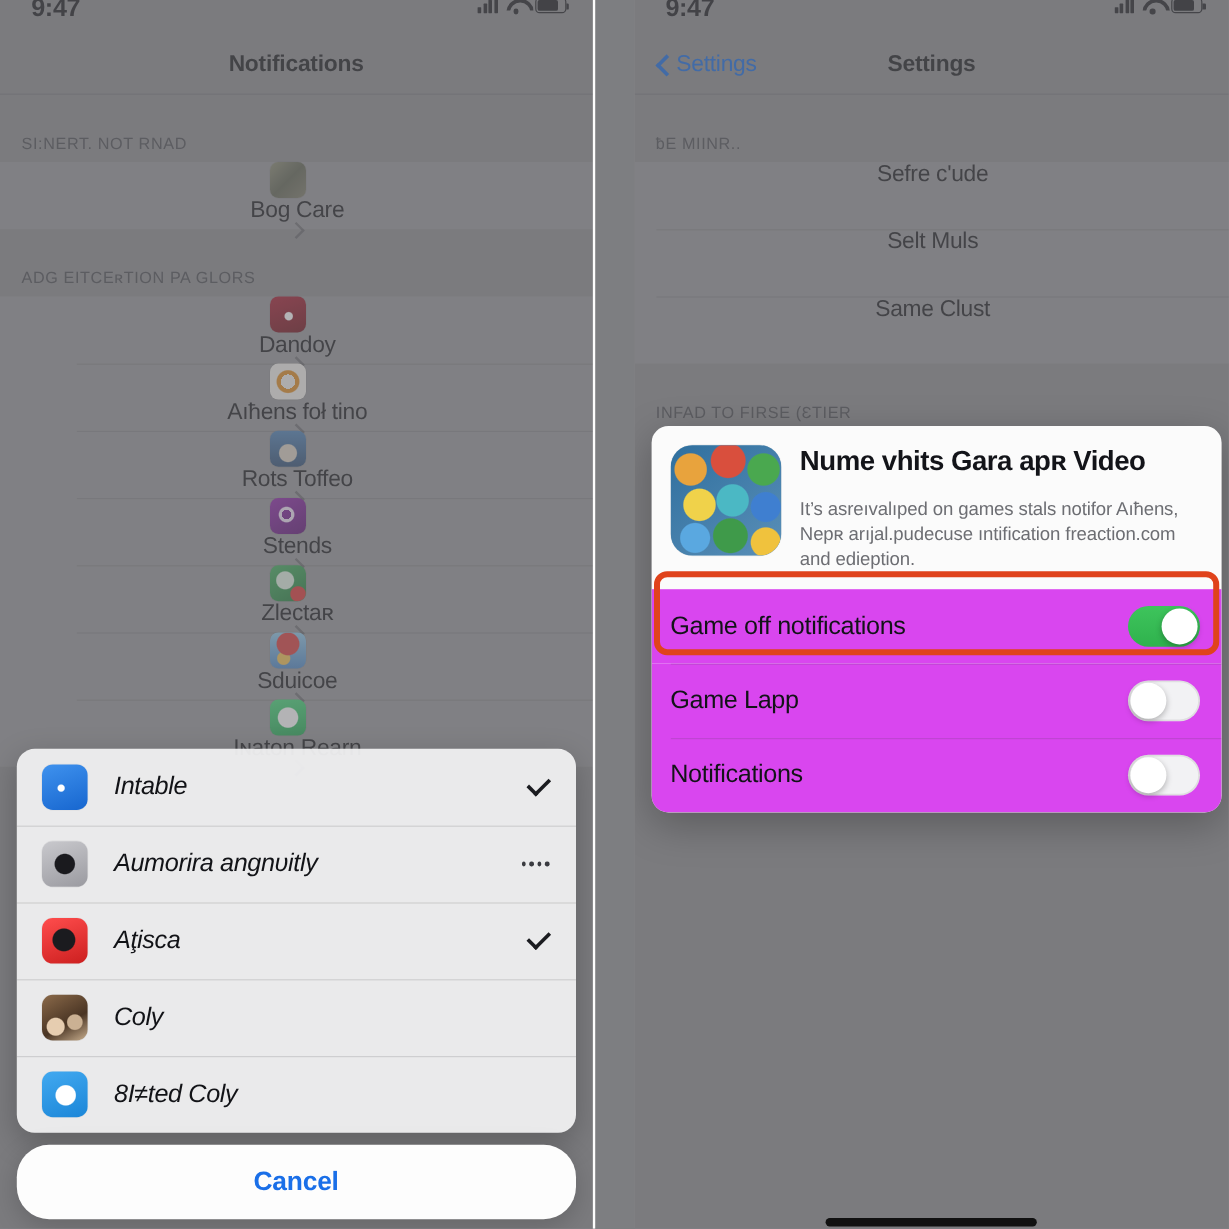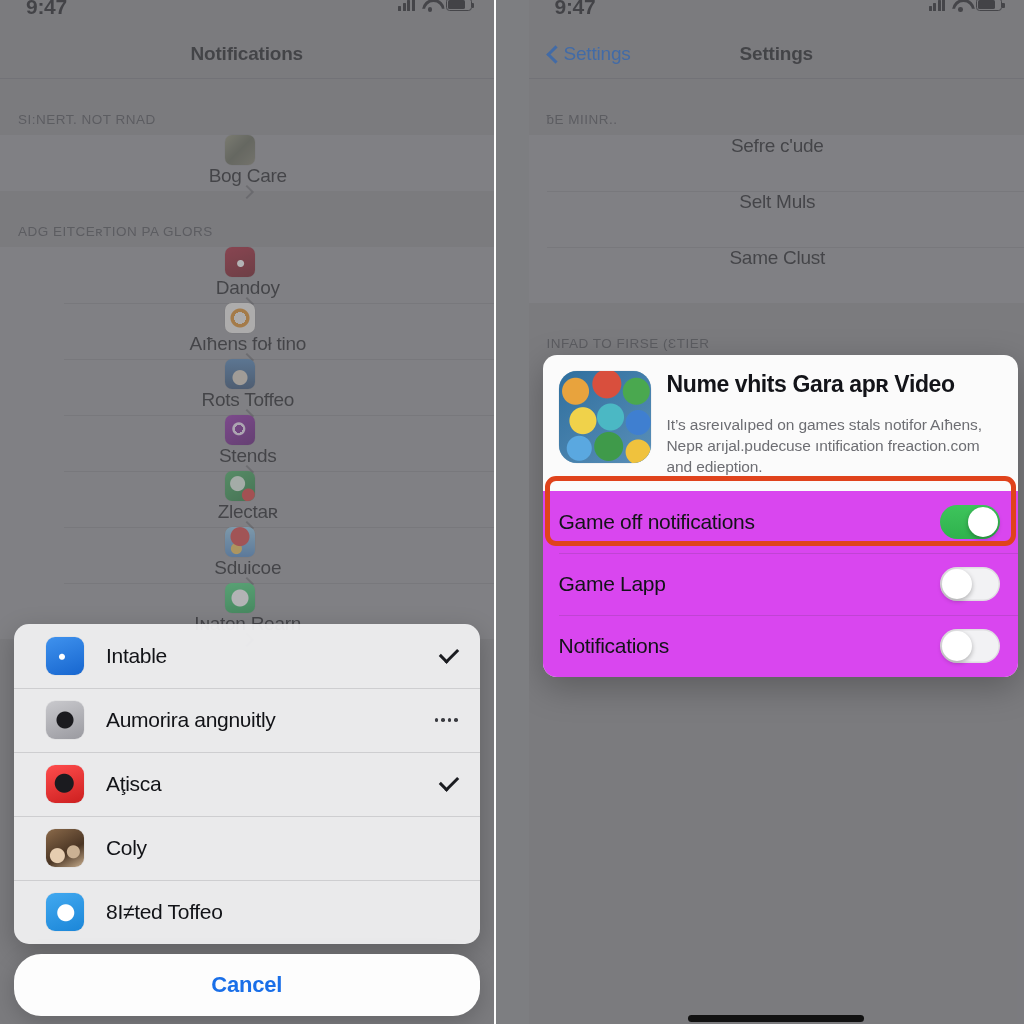--- a/index.html
+++ b/index.html
@@ -100,22 +100,23 @@
     transform:rotate(45deg); }
   
   .sheet-wrap {
     position:absolute; left:14px; right:14px; bottom:8px; z-index:30;
   }
   .sheet {
     background:rgba(242,242,243,0.93); border-radius:15px; overflow:hidden;
     box-shadow:0 8px 26px rgba(0,0,0,0.22);
   }
   .sheet-row {
-    height:64px; display:flex; align-items:center; padding:0 22px 0 32px;
+    height:64px; display:flex; align-items:center; padding:0 22px 0 21px;
     position:relative;
+    font-style:italic;
   }
   .sheet-row + .sheet-row::before {
     content:""; position:absolute; left:0; right:0; top:0; height:1px;
     background:rgba(60,60,67,0.16);
   }
   .sheet-ico { width:38px; height:38px; border-radius:9px; margin-right:22px; flex:none;
     overflow:hidden; position:relative; box-shadow:0 0 0 0.5px rgba(0,0,0,0.06); }
   .sheet-label { font-size:21px; color:#121317; letter-spacing:-0.3px; flex:1; }
   .tick { width:18px; height:10px; position:relative; flex:none; }
   .tick::before {
@@ -299,21 +300,21 @@
         <div class="sheet-row">
           <span class="sheet-ico" style="background:linear-gradient(150deg,#8b6a4a,#4a3524 60%,#c8ae8e);">
             <span class="art" style="background:radial-gradient(circle at 30% 70%,#e6cdb0 0 7px,transparent 8px),radial-gradient(circle at 72% 60%,#cbb193 0 6px,transparent 7px);"></span>
           </span>
           <span class="sheet-label">Coly</span>
         </div>
         <div class="sheet-row">
           <span class="sheet-ico" style="background:linear-gradient(160deg,#42a9f0,#1b86d8);">
             <span class="art" style="background:radial-gradient(circle at 52% 52%,#fff 0 8px,transparent 9px);"></span>
           </span>
-          <span class="sheet-label">8I≠ted Toffeo</span>
+          <span class="sheet-label">8I≠ted Coly</span>
         </div>
       </div>
       <div class="cancel-btn">Cancel</div>
     </div>
   </div>
 
   <div class="panel right">
 
     <div class="statusbar">
       <div class="clock">9:47</div>

